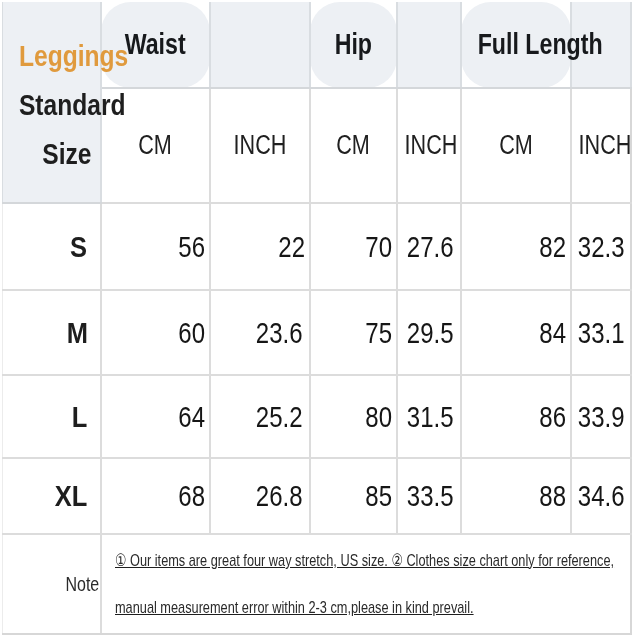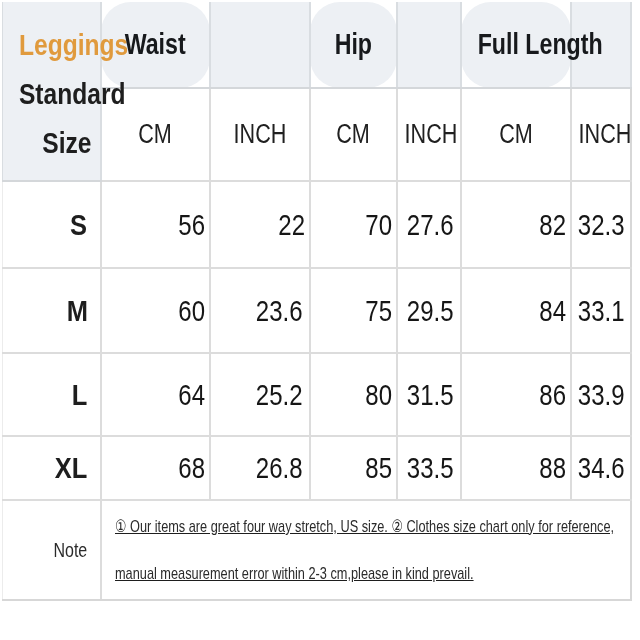--- a/index.html
+++ b/index.html
@@ -59,21 +59,21 @@
   td.unit-cell { text-align: center; }
   .unit-label { font-size: 27px; font-weight: normal; color: #202020; }
 
   
   td.size-cell { text-align: right; padding-right: 12px; }
   .size-label { font-size: 30px; font-weight: bold; transform-origin: 100% 50%; transform: scaleX(0.85); }
   td.value-cell { text-align: right; }
   .value-text { font-size: 30px; font-weight: normal; color: #161616; }
 
   
-  td.note-label-cell { text-align: right; padding-right: 12px; }
+  td.note-label-cell { text-align: right; padding-right: 0; }
   .note-label { font-size: 20px; transform-origin: 100% 50%; color: #2a2a2a; }
   td.note-cell { padding-left: 13px; }
   .note-line {
     display: block;
     font-size: 17px;
     line-height: 47px;
     color: #2a2a2a;
     transform: scaleX(0.75);
     transform-origin: 0 50%;
     white-space: nowrap;
@@ -101,21 +101,21 @@
       <span class="corner-line">Size</span>
     </td>
     <td class="group-head"><span class="cx group-label">Waist</span></td>
     <td></td>
     <td class="group-head"><span class="cx group-label">Hip</span></td>
     <td></td>
     <td class="group-head"><span class="cx group-label">Full Length</span></td>
     <td class="col-last"></td>
   </tr>
 
-  <tr style="height:93px;">
+  <tr style="height:115px;">
     <td class="unit-cell"><span class="cx unit-label">CM</span></td>
     <td class="unit-cell"><span class="cx unit-label">INCH</span></td>
     <td class="unit-cell"><span class="cx unit-label">CM</span></td>
     <td class="unit-cell"><span class="cx unit-label">INCH</span></td>
     <td class="unit-cell"><span class="cx unit-label">CM</span></td>
     <td class="unit-cell col-last"><span class="cx unit-label">INCH</span></td>
   </tr>
 
   <tr style="height:87px;">
     <td class="size-cell col-first"><span class="cx size-label">S</span></td>
@@ -140,21 +140,21 @@
   <tr style="height:83px;">
     <td class="size-cell col-first"><span class="cx size-label">L</span></td>
     <td class="value-cell"><span class="cx value-text">64</span></td>
     <td class="value-cell"><span class="cx value-text">25.2</span></td>
     <td class="value-cell"><span class="cx value-text">80</span></td>
     <td class="value-cell"><span class="cx value-text">31.5</span></td>
     <td class="value-cell"><span class="cx value-text">86</span></td>
     <td class="value-cell col-last"><span class="cx value-text">33.9</span></td>
   </tr>
 
-  <tr style="height:64px;">
+  <tr style="height:76px;">
     <td class="size-cell col-first"><span class="cx size-label">XL</span></td>
     <td class="value-cell"><span class="cx value-text">68</span></td>
     <td class="value-cell"><span class="cx value-text">26.8</span></td>
     <td class="value-cell"><span class="cx value-text">85</span></td>
     <td class="value-cell"><span class="cx value-text">33.5</span></td>
     <td class="value-cell"><span class="cx value-text">88</span></td>
     <td class="value-cell col-last"><span class="cx value-text">34.6</span></td>
   </tr>
 
   <tr class="row-note" style="height:100px;">

